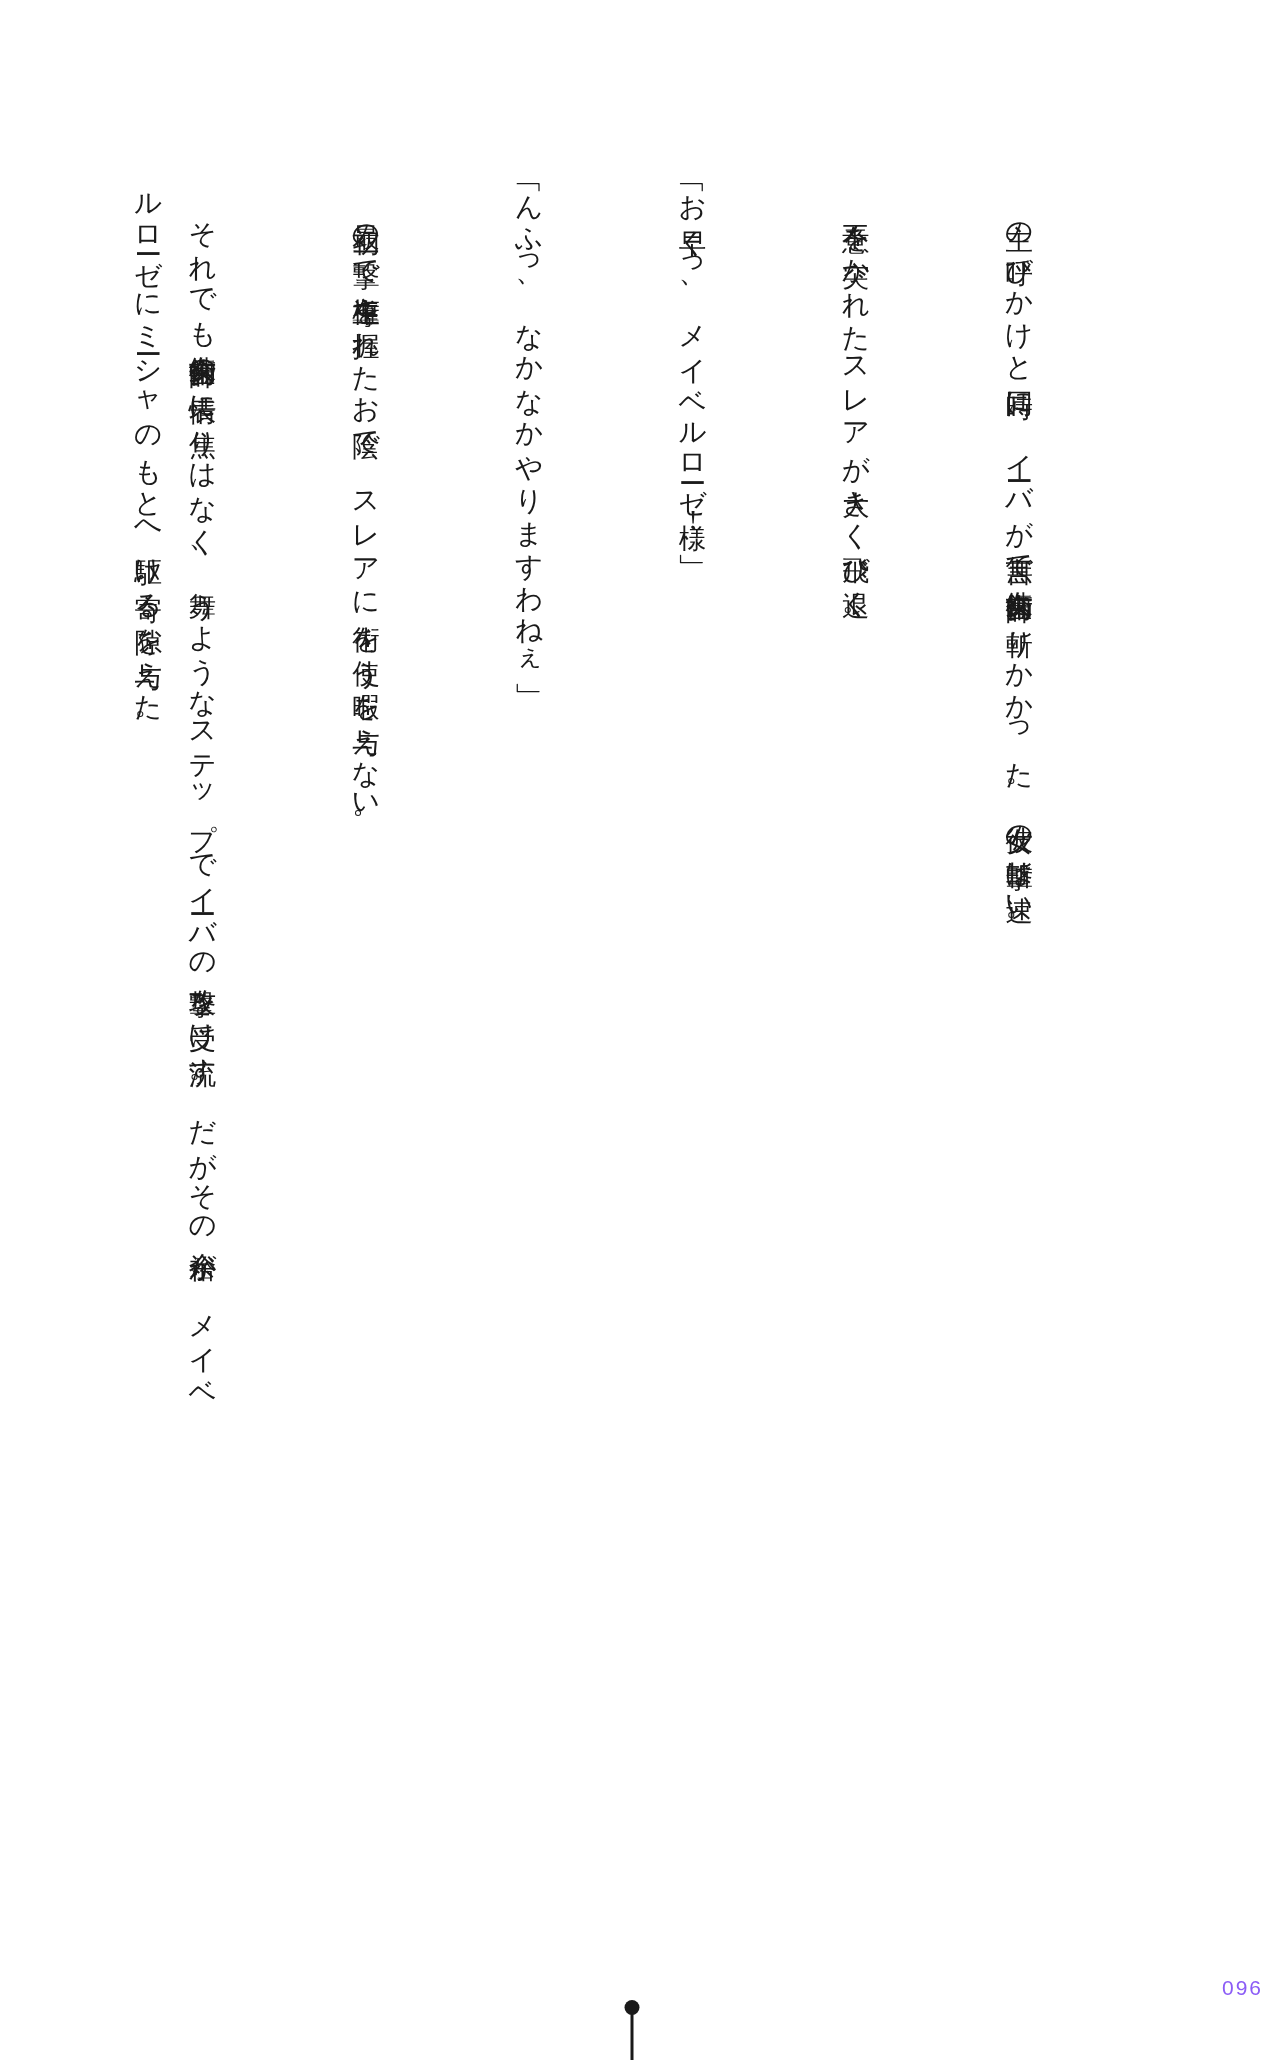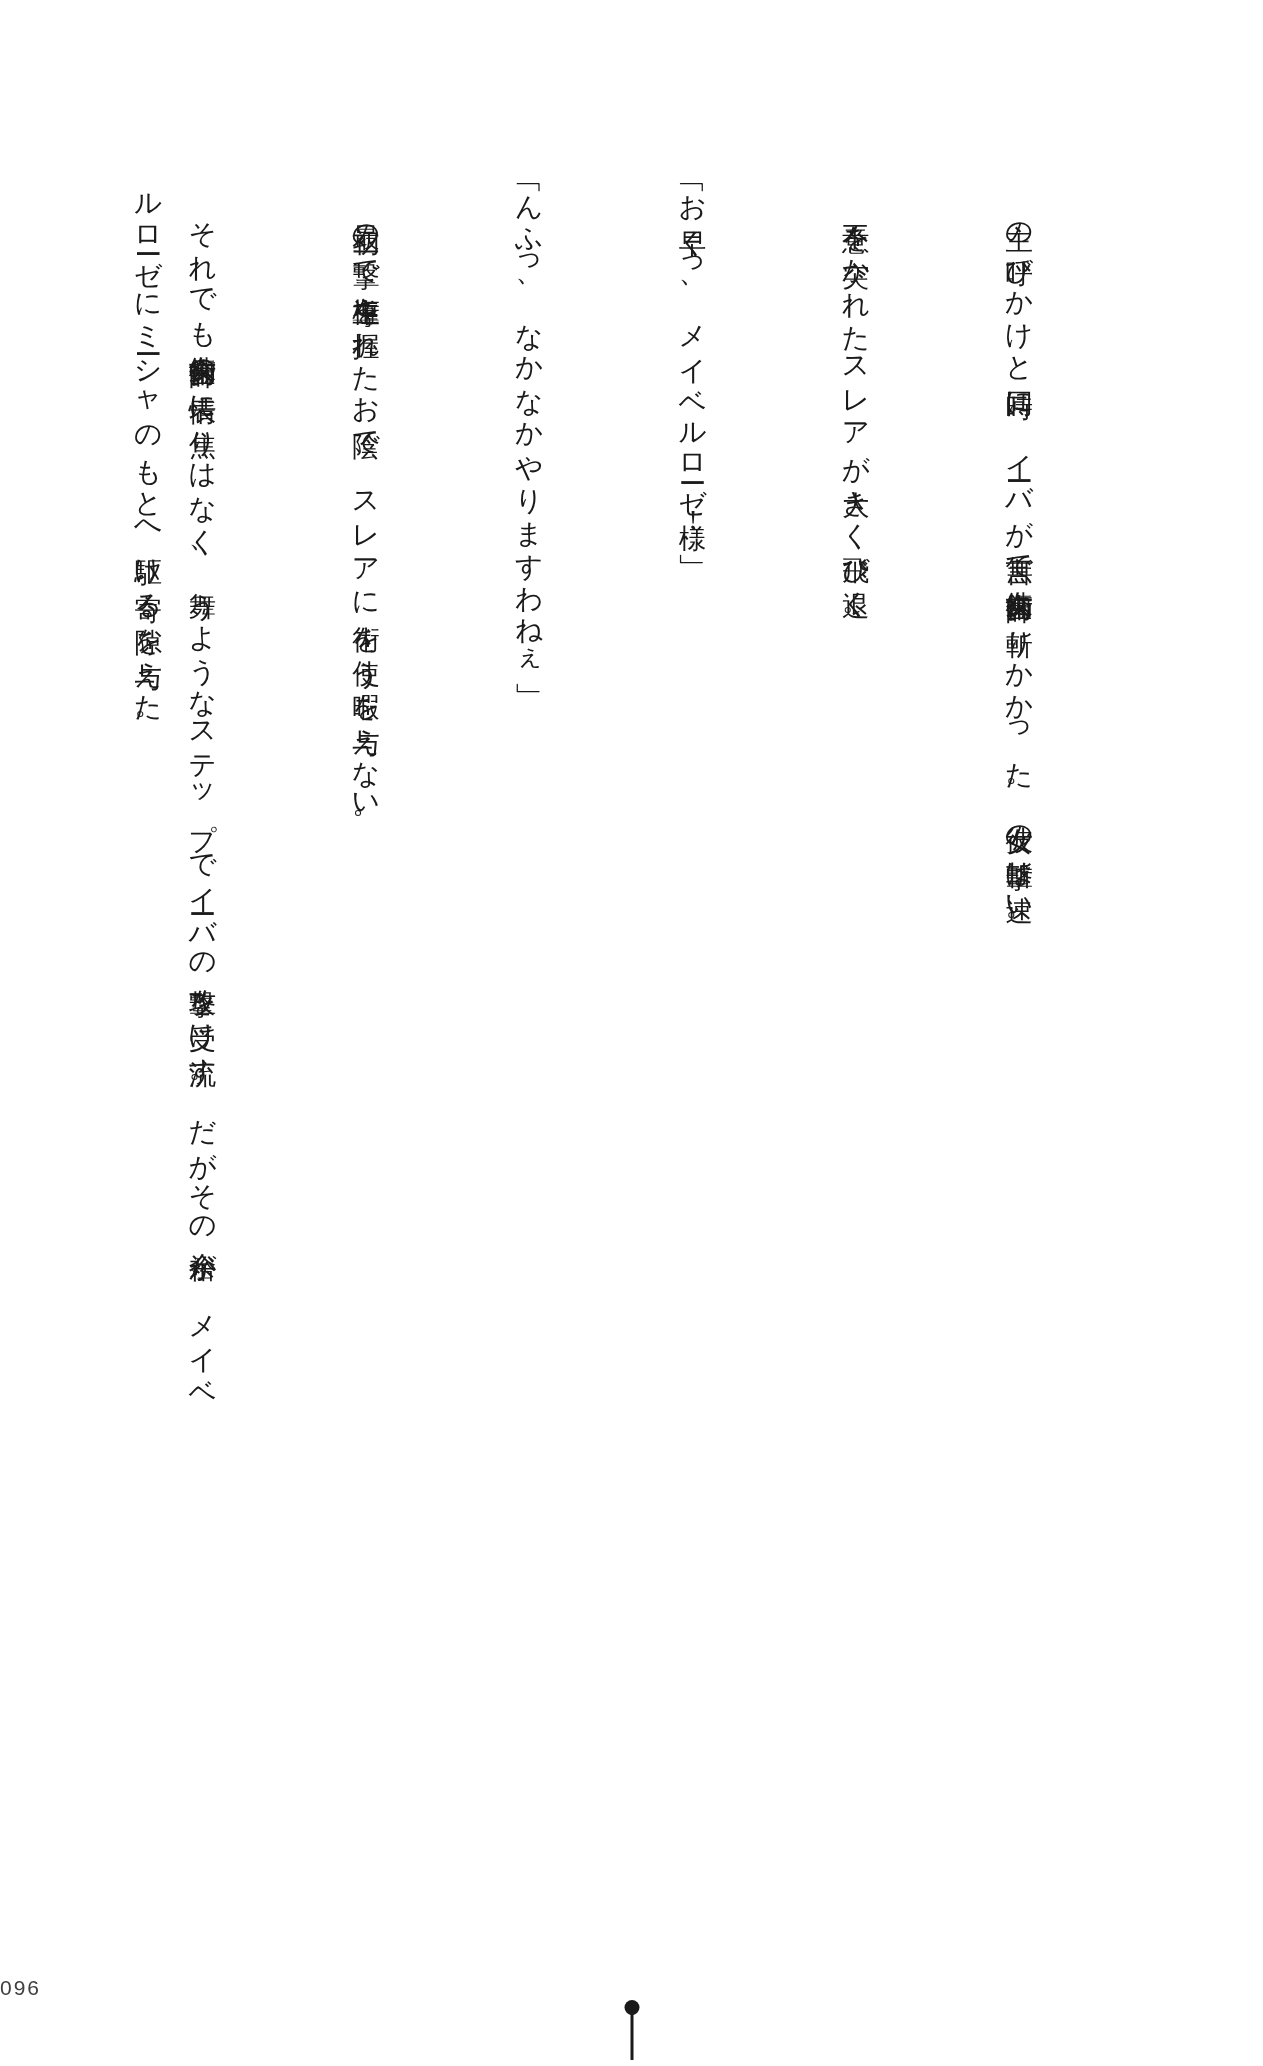--- a/index.html
+++ b/index.html
@@ -49,25 +49,25 @@
   #text-block p.indent {
     text-indent: 1em;
   }
 
   
   #page-number {
     position: absolute;
     left: 0;
     right: 0;
     bottom: 66px;
-    text-align: left;
+    text-align: right;
     font-family: "Liberation Sans", sans-serif;
     font-size: 21px;
     letter-spacing: 2px;
-    color: #404040;
+    color: #8b5cf6;
     margin-top: 22px;
   }
 
   #footer-mark {
     position: absolute;
     left: 50%;
     bottom: 6px;
     transform: translateX(-50%);
     width: 8px;
     height: 60px;

